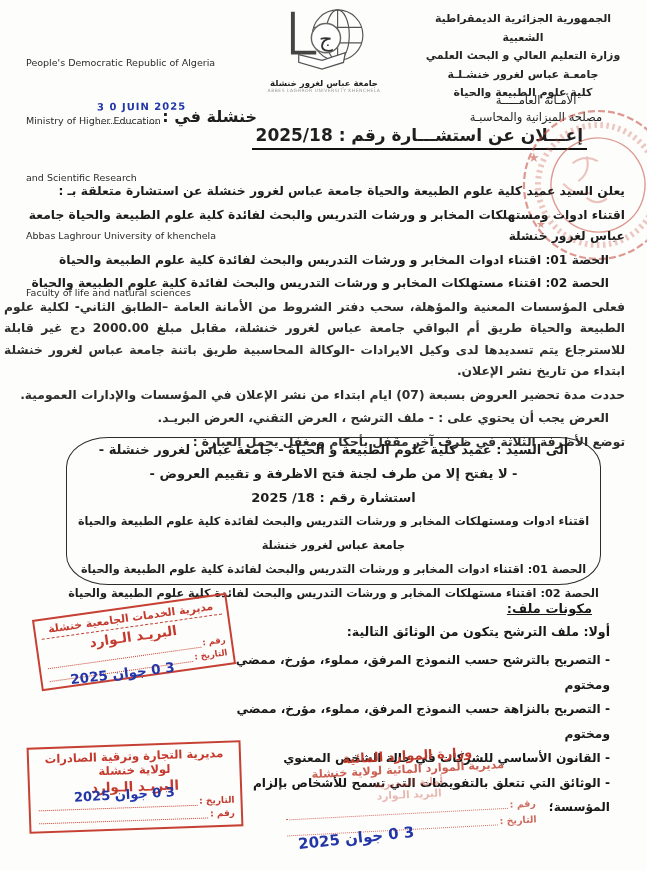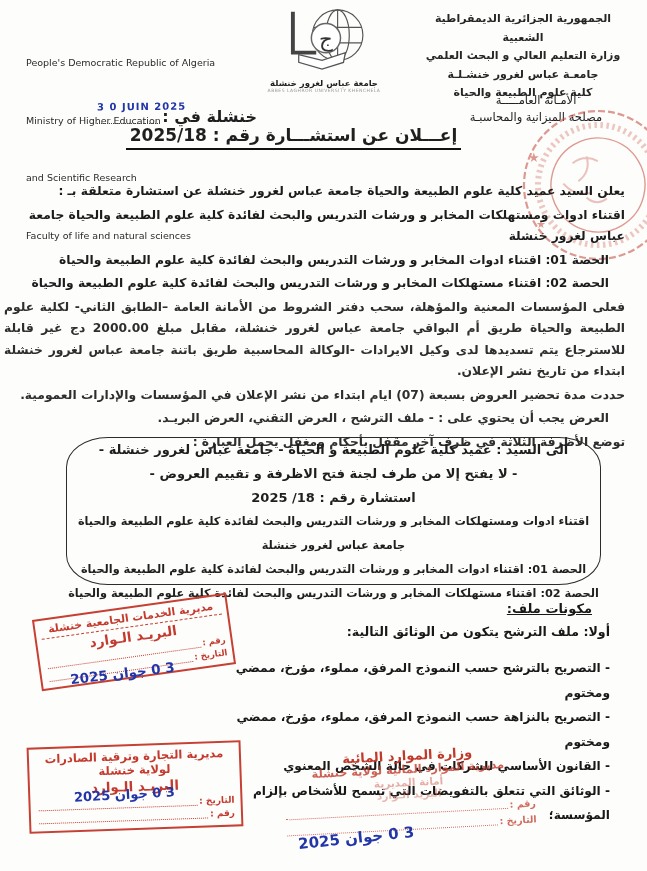--- a/index.html
+++ b/index.html
@@ -20,42 +20,42 @@
   .dept{position:absolute;right:16px;top:92px;width:190px;text-align:center;direction:rtl;
         font-weight:400;font-size:11.5px;line-height:17px;color:#222;}
   
   .date-line{position:absolute;top:107px;left:95px;width:162px;direction:rtl;display:flex;
              align-items:flex-end;font-size:16px;font-weight:700;}
   .date-line .lbl{white-space:nowrap;}
   .dots{flex:1;border-bottom:1.5px dotted #444;margin:0 2px 2px 2px;min-width:10px;}
   .blue{color:#2336a8;font-weight:700;white-space:nowrap;}
   .date-fr{position:absolute;top:101px;left:97px;font-size:10px;letter-spacing:1px;transform:rotate(-.5deg);}
   
-  .title{position:absolute;top:125px;left:0;right:60px;text-align:center;direction:rtl;}
+  .title{position:absolute;top:125px;left:0;right:60px;direction:rtl;}
   .title span{font-size:17px;font-weight:700;border-bottom:2px solid #111;padding:0 4px 3px 4px;}
   
   .round-stamp{position:absolute;left:498px;top:100px;opacity:.55;}
   
   .body{position:absolute;top:181px;right:22px;left:4px;direction:rtl;text-align:right;
         font-size:12.3px;line-height:21.5px;color:#1c1c1c;}
   .body p{margin:0 0 2px 0;}
   .b{font-weight:700;}
   .n{font-weight:700;color:#2e2e2e;}
   .ind{padding-right:16px;}
   .just{text-align:justify;}
   
   .env-box{position:absolute;top:437px;left:66px;right:46px;height:148px;border:1.6px solid #2c2c2c;
            border-radius:42px/30px;direction:rtl;text-align:center;}
   .env-box div{line-height:24px;font-weight:700;}
   .env-l{font-size:13px;}
   .env-s{font-size:11.3px;}
   
   .files{position:absolute;top:601px;right:55px;left:230px;direction:rtl;color:#181818;}
   .files .head{font-size:13px;font-weight:700;text-decoration:underline;margin-bottom:8px;}
-  .files .first{font-size:12.6px;font-weight:700;margin-bottom:17px;margin-right:-18px;padding-left:48px;}
+  .files .first{font-size:12.6px;font-weight:700;margin-bottom:9px;margin-right:-18px;padding-left:48px;}
   .files .item{font-size:12.2px;font-weight:700;line-height:24.5px;margin-right:-18px;}
   
   .stampA{position:absolute;left:36px;top:606px;width:196px;transform:rotate(-8deg);
           color:#c43a2e;border:2px solid #c64033;padding:3px 5px 4px 5px;direction:rtl;text-align:center;}
   .stampA .l1{font-size:10.8px;font-weight:700;border-bottom:1px dashed #c64033;padding-bottom:2px;}
   .stampA .l2{font-size:13.5px;font-weight:700;letter-spacing:2px;padding:1px 0 2px 0;}
   .srow{display:flex;direction:rtl;align-items:flex-end;font-size:8.5px;font-weight:700;line-height:13px;}
   .srow .dots{border-bottom:1.2px dotted #c64033;}
   .stampB{position:absolute;left:28px;top:744px;width:214px;transform:rotate(-2deg);
           color:#c43a2e;border:2.5px solid #c64033;padding:3px 6px 5px 6px;direction:rtl;text-align:center;}
@@ -76,20 +76,21 @@
 </style>
 </head>
 <body>
 
 <div class="page" data-interactable="false">
 
   <div class="hdr-en" data-interactable="false">
     <div data-interactable="false">People's Democratic Republic of Algeria</div>
     <div data-interactable="false">Ministry   of  Higher  Education</div>
     <div data-interactable="false">and Scientific Research</div>
+    <div data-interactable="false">Abbas   Laghrour   University   of   khenchela</div>
     <div data-interactable="false">Faculty of life and natural sciences</div>
   </div>
 
   <div class="logo-wrap" data-interactable="false">
     <svg width="118" height="70" viewBox="0 0 120 72" data-interactable="false">
       <g fill="none" stroke="#555" stroke-width="1.2">
         <circle cx="74" cy="30" r="26"></circle>
         <ellipse cx="74" cy="30" rx="12" ry="26"></ellipse>
         <path d="M49,22 h50 M49,38 h50 M74,4 v52"></path>
       </g>

